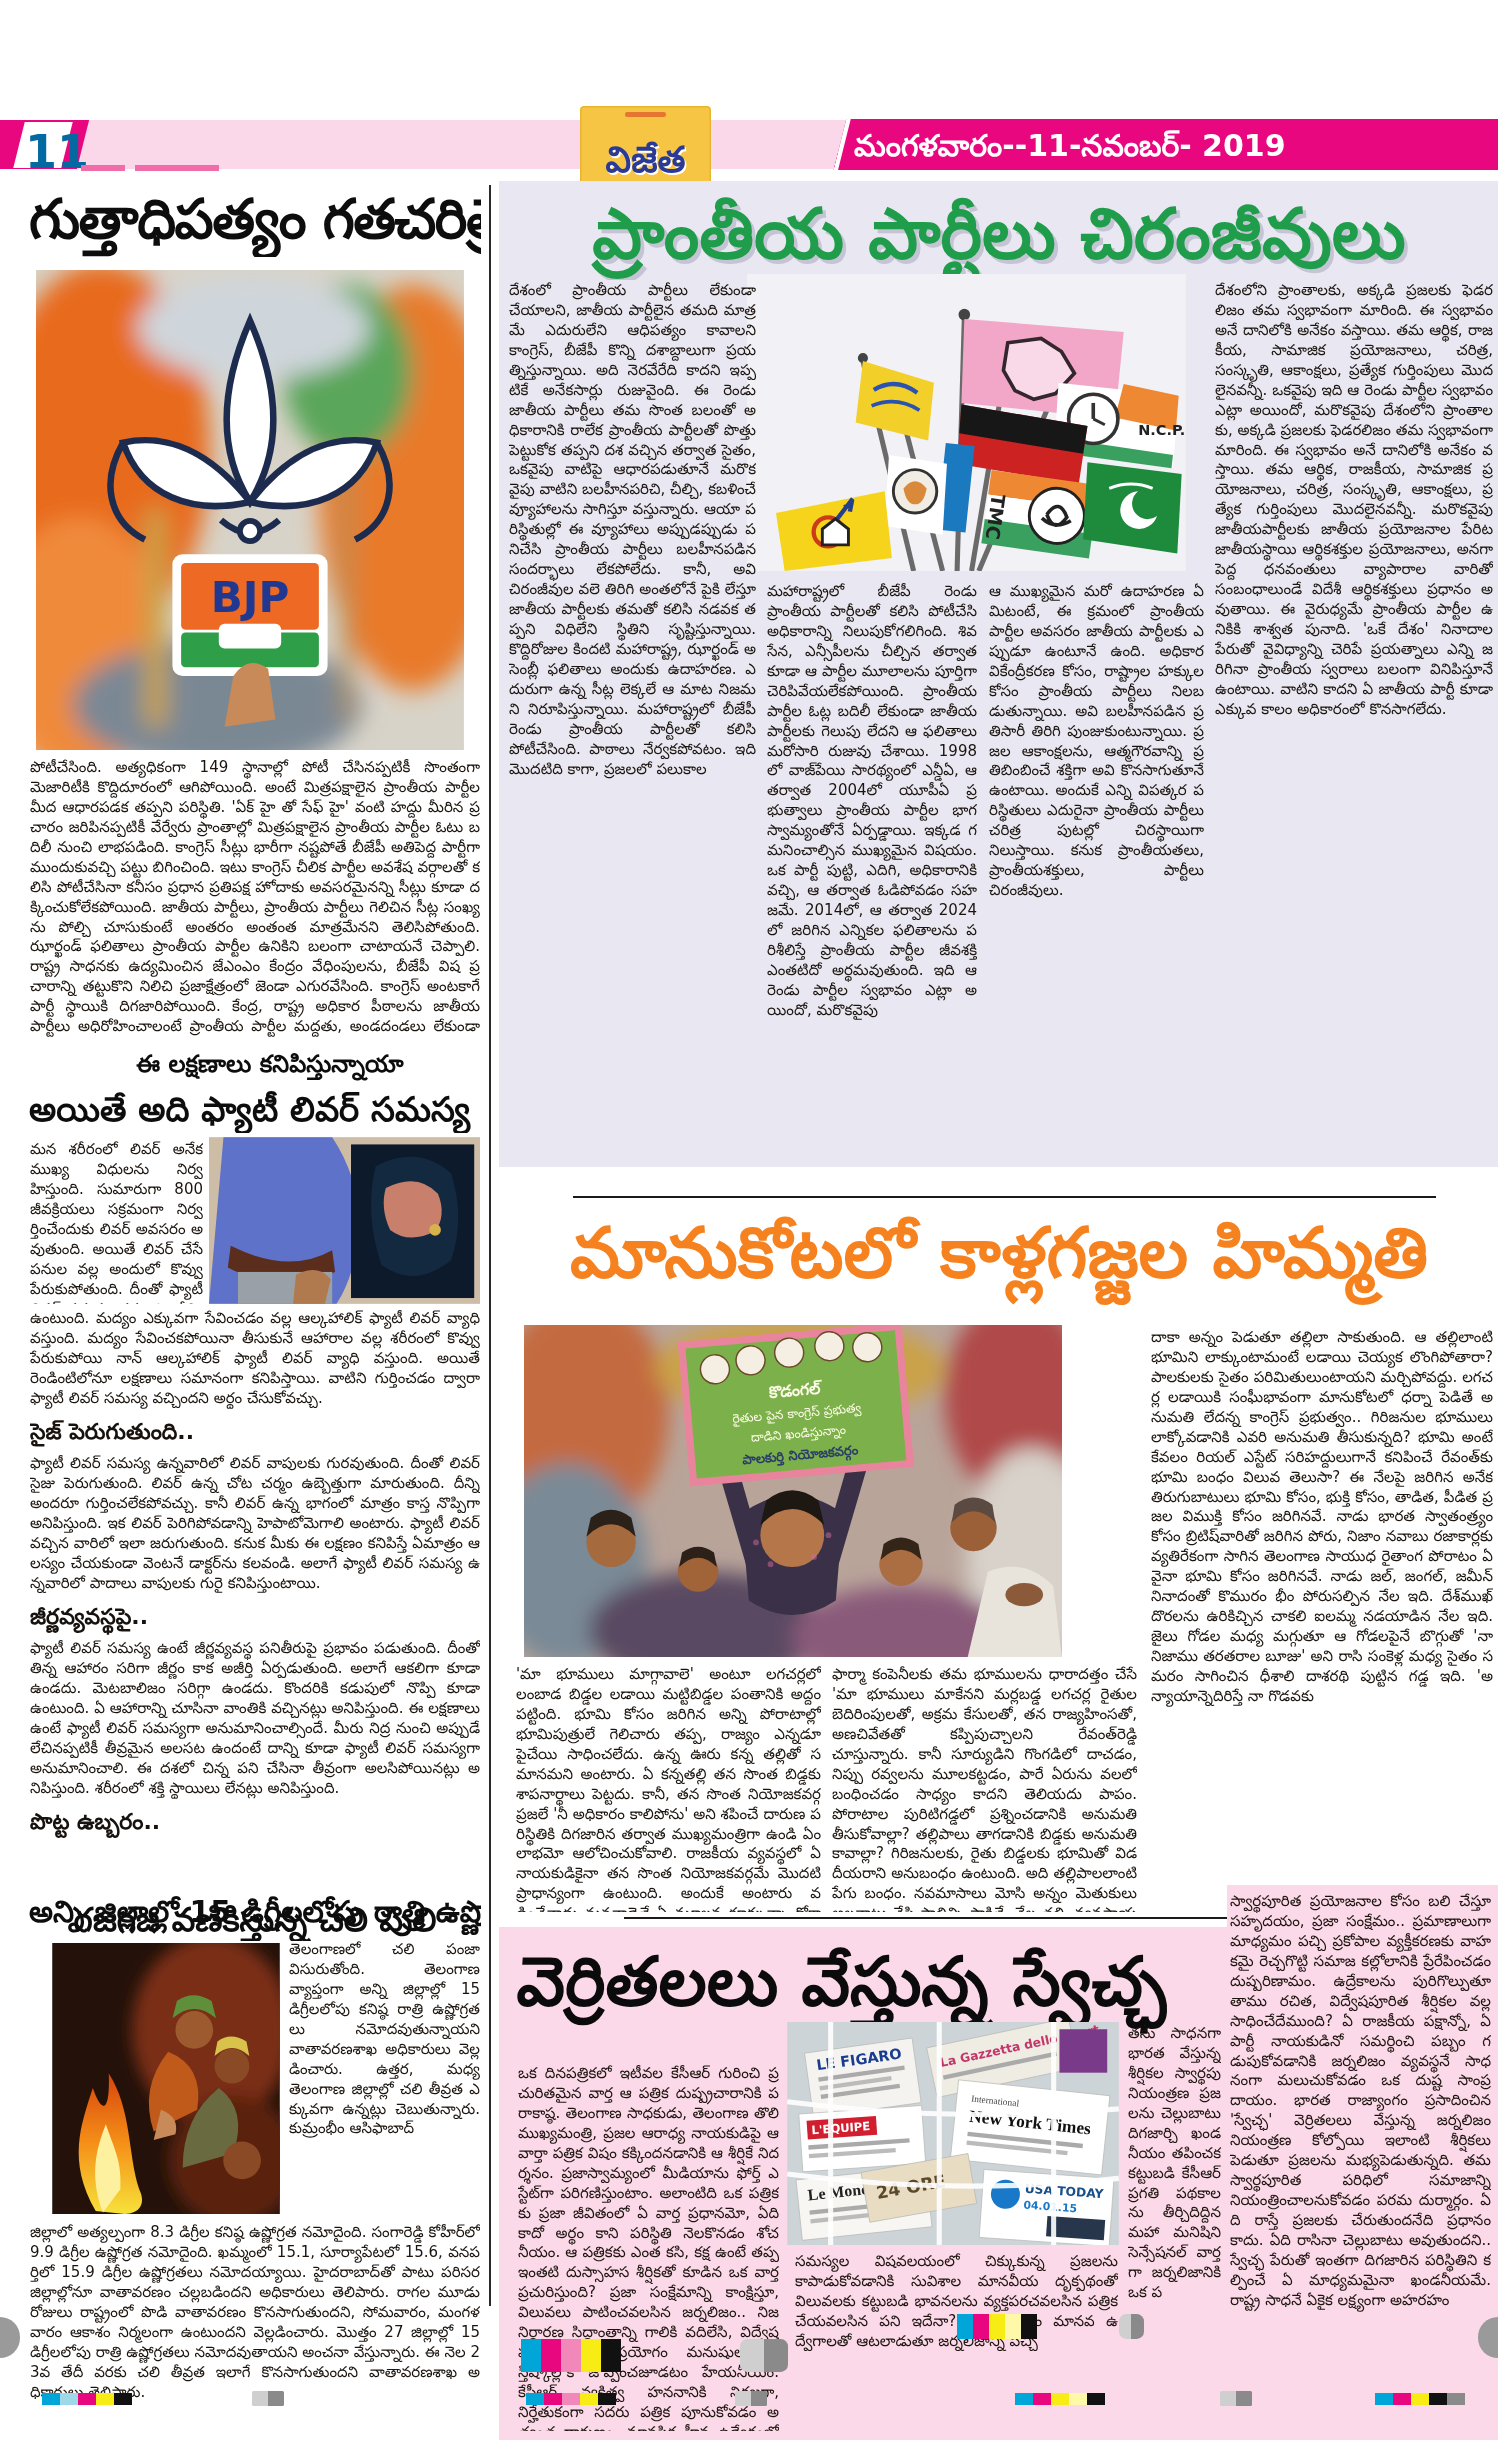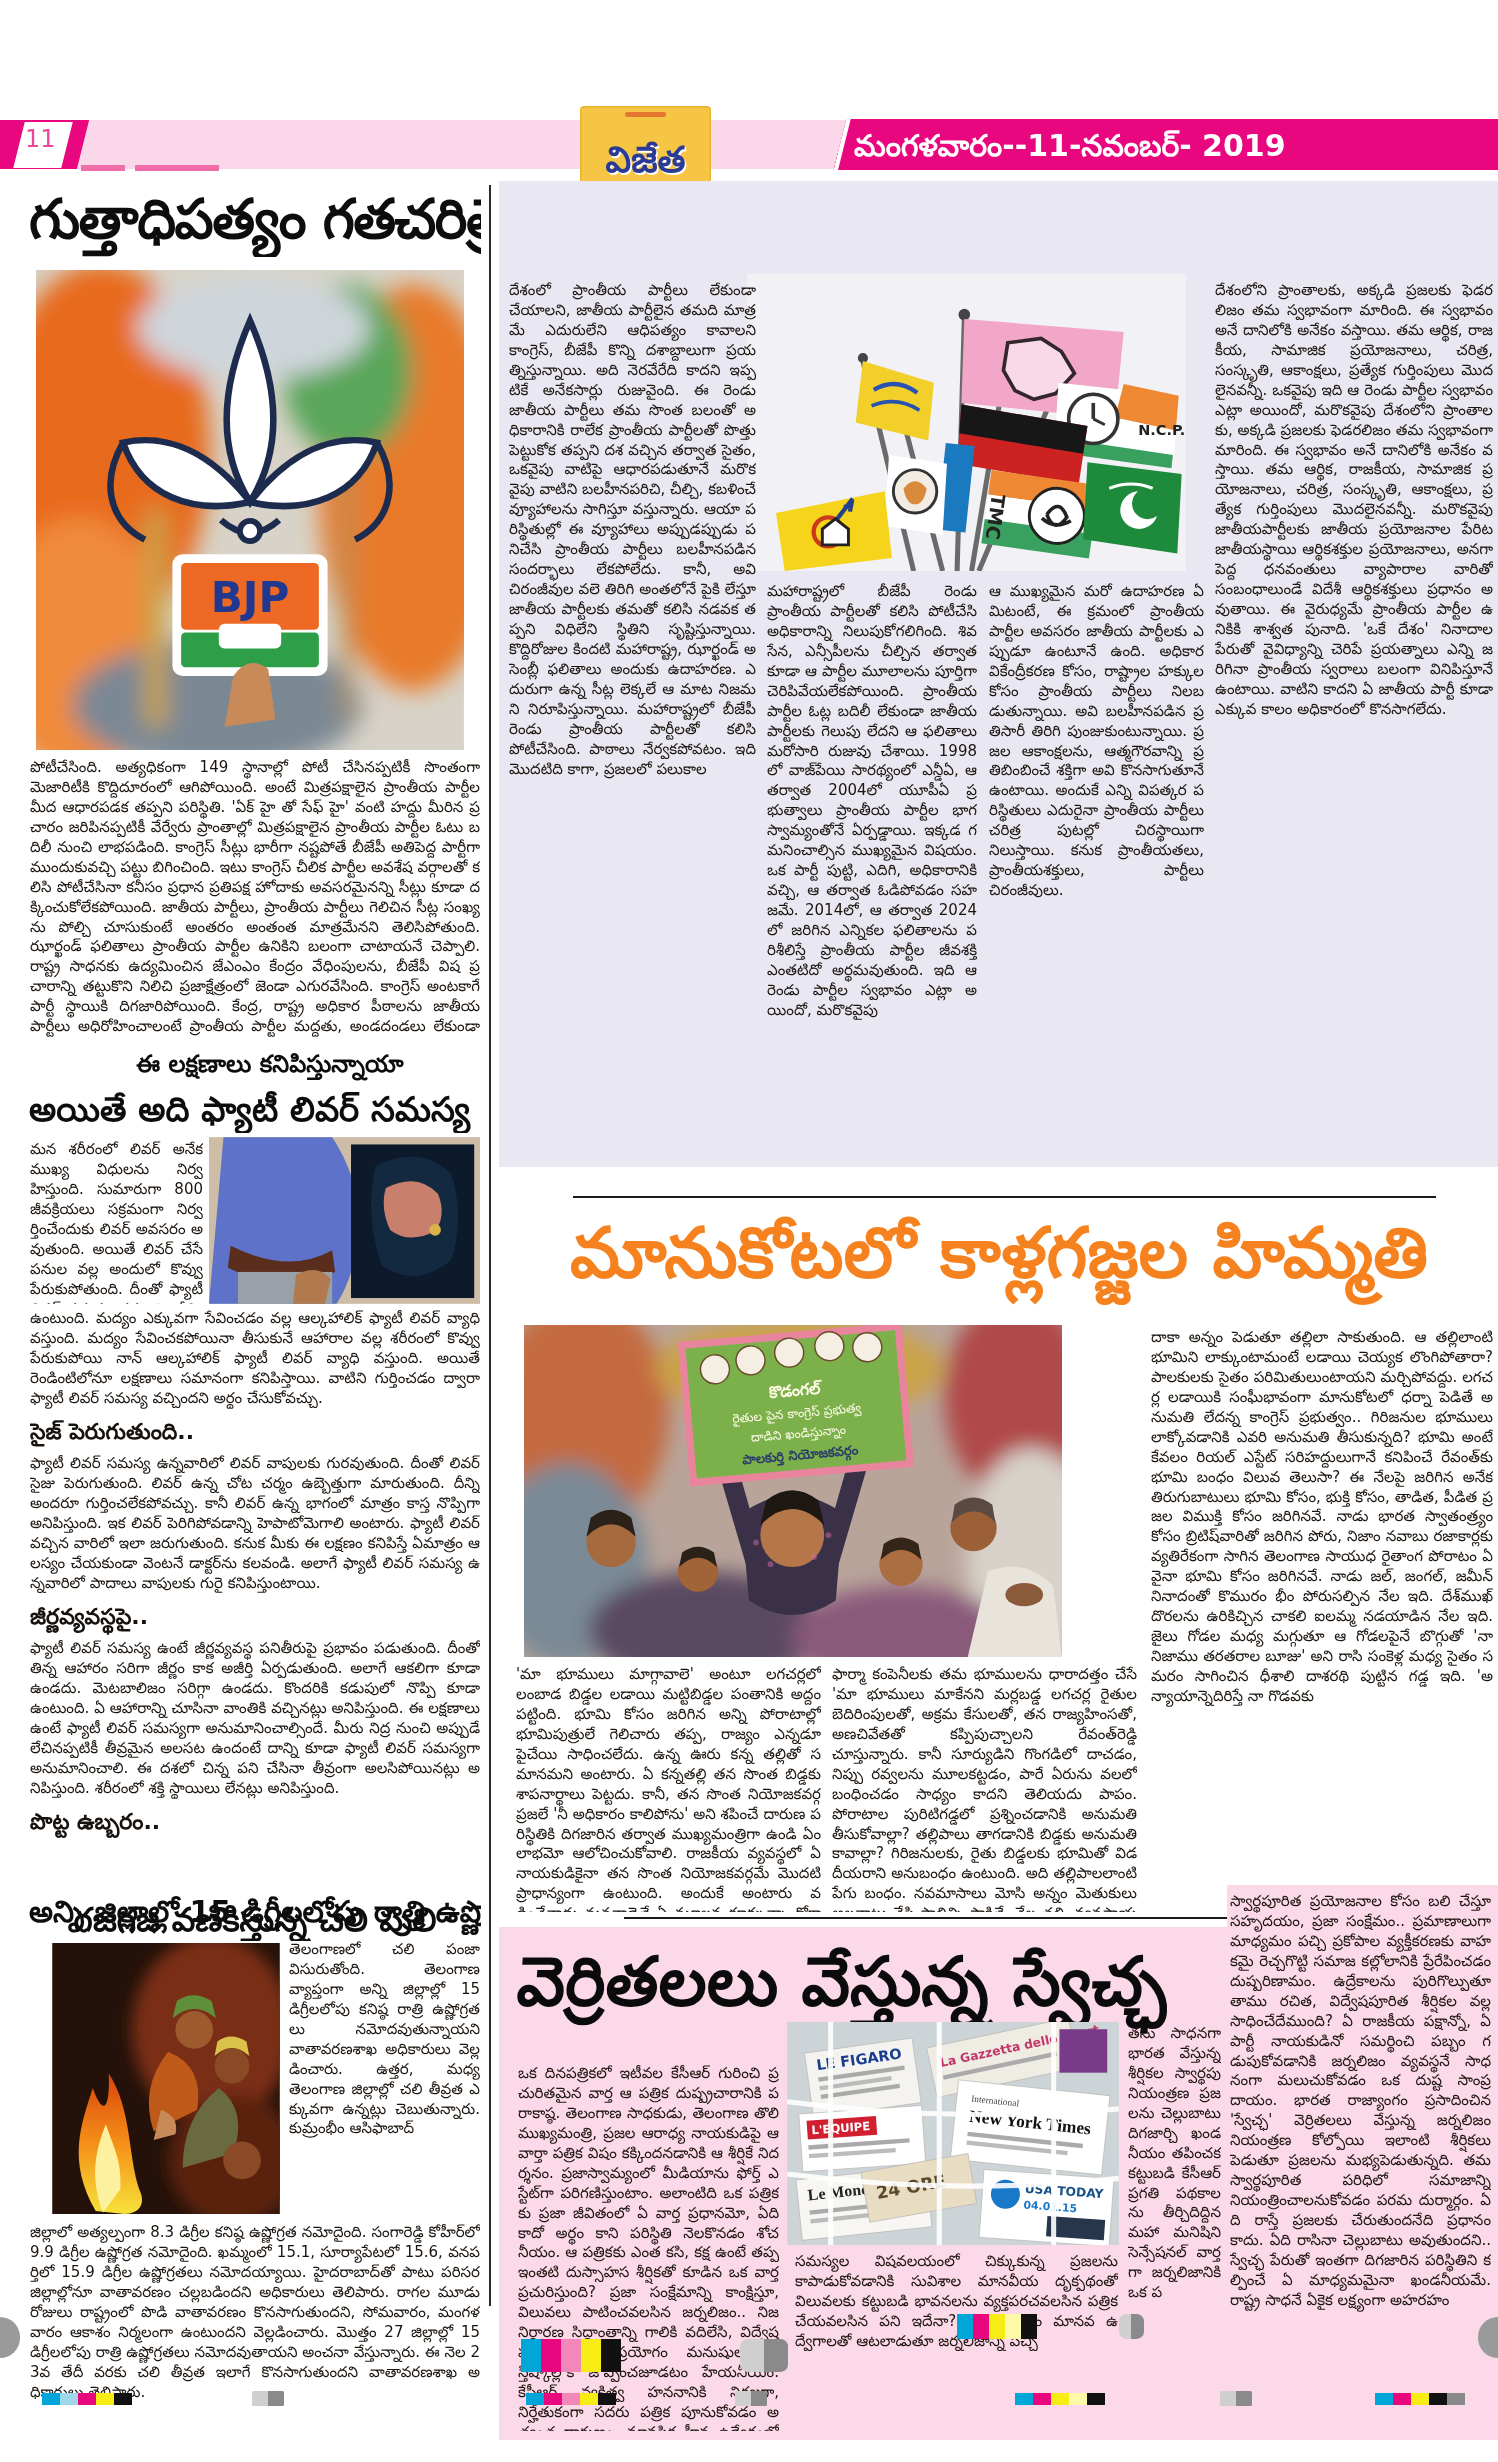--- a/index.html
+++ b/index.html
@@ -3,21 +3,21 @@
 <meta charset="utf-8">
 <style>
   html,body{margin:0;padding:0;background:#ffffff;}
   #page{position:relative;width:1499px;height:2462px;background:#ffffff;overflow:hidden;
         font-family:"DejaVu Sans","Liberation Sans",sans-serif;color:#17120e;}
   .abs{position:absolute;}
   
   #pink-band{left:0;top:120px;width:1499px;height:49px;background:#fad7e9;}
   #pagenum-block{left:-10px;top:120px;width:93px;height:49px;background:#e8077e;transform:skewX(-14deg);}
   #pagenum-inner{left:19px;top:122px;width:48px;height:46px;background:#ffffff;transform:skewX(-14deg);}
-  #pagenum{left:25px;top:125px;width:51px;font-size:24px;font-weight:normal;color:#ec4899;}
+  #pagenum{left:25px;top:125px;width:51px;font-size:46px;font-weight:bold;color:#0369a1;}
   #date-ribbon{left:840px;top:119px;width:671px;height:51px;background:#e8077e;transform:skewX(-14deg);
                box-shadow:inset 4.4px 0 0 #ffffff;}
   #date-text{left:854px;top:128px;width:645px;font-size:30px;font-weight:bold;color:#ffffff;
              white-space:nowrap;overflow:hidden;}
   #masthead-box{left:580px;top:106px;width:131px;height:93px;background:#f6c544;border-radius:4.4px;
                 box-shadow:0 0 0 1.5px #e9b42f inset;text-align:center;}
   #masthead-title{margin-top:25px;font-size:36px;font-weight:bold;color:#2b3a94;line-height:1;
                   text-shadow:1.5px 1.5px 0 #ffffff;}
   .mast-line{height:4.4px;margin:2.9px 13px 0 13px;background:#9a56a0;opacity:.55;border-radius:2.2px;}
   .mast-line.red{background:#d6341f;margin-top:5.8px;height:5px;width:41px;margin-left:auto;margin-right:auto;}
@@ -169,20 +169,21 @@
       <path d="M230 200 q40 30 20 90 l-70 20 q0 -70 50 -110 z" fill="#6a6a40"></path>
       <circle cx="262" cy="300" r="26" fill="#8a4a26"></circle>
       <path d="M150 230 q26 10 20 34 l-30 8 z" fill="#c98a5a"></path>
     </svg>
   </div>
 
   <div class="abs col" style="left:289px;top:1940px;width:191px;height:277px;">తెలంగాణలో చలి పంజా విసురుతోంది. తెలంగాణ వ్యాప్తంగా అన్ని జిల్లాల్లో 15 డిగ్రీలలోపు కనిష్ఠ రాత్రి ఉష్ణోగ్రతలు నమోదవుతున్నాయని వాతావరణశాఖ అధికారులు వెల్లడించారు. ఉత్తర, మధ్య తెలంగాణ జిల్లాల్లో చలి తీవ్రత ఎక్కువగా ఉన్నట్లు చెబుతున్నారు. కుమ్రంభీం ఆసిఫాబాద్</div>
   <div class="abs col" style="left:30px;top:2223px;width:450px;height:215px;">జిల్లాలో అత్యల్పంగా 8.3 డిగ్రీల కనిష్ఠ ఉష్ణోగ్రత నమోదైంది. సంగారెడ్డి కోహీర్‌లో 9.9 డిగ్రీల ఉష్ణోగ్రత నమోదైంది. ఖమ్మంలో 15.1, సూర్యాపేటలో 15.6, వనపర్తిలో 15.9 డిగ్రీల ఉష్ణోగ్రతలు నమోదయ్యాయి. హైదరాబాద్‌తో పాటు పరిసర జిల్లాల్లోనూ వాతావరణం చల్లబడిందని అధికారులు తెలిపారు. రాగల మూడు రోజులు రాష్ట్రంలో పొడి వాతావరణం కొనసాగుతుందని, సోమవారం, మంగళవారం ఆకాశం నిర్మలంగా ఉంటుందని వెల్లడించారు. మొత్తం 27 జిల్లాల్లో 15 డిగ్రీలలోపు రాత్రి ఉష్ణోగ్రతలు నమోదవుతాయని అంచనా వేస్తున్నారు. ఈ నెల 23వ తేదీ వరకు చలి తీవ్రత ఇలాగే కొనసాగుతుందని వాతావరణశాఖ అధికారులు తెలిపారు.</div>
 
   <div class="abs" id="d-bg"></div>
+  <div class="abs headline" id="d-headline">ప్రాంతీయ పార్టీలు చిరంజీవులు</div>
 
   <div class="abs imgbox" style="left:747px;top:274px;width:439px;height:297px;background:#3b82f6;">
     <svg width="439" height="297" viewBox="0 0 606 410">
       <rect width="606" height="410" fill="#f2f1f5"></rect>
       <g stroke="#6a6a6a" stroke-width="7">
         <line x1="300" y1="60" x2="290" y2="410"></line>
           <line x2="230" y2="410" x1="160" y1="120"></line>
         <line x1="430" y1="150" x2="320" y2="410"></line>
           <line x1="360" y1="110" x2="310" y2="410"></line>
         <line x1="210" y1="180" x2="270" y2="410"></line>

